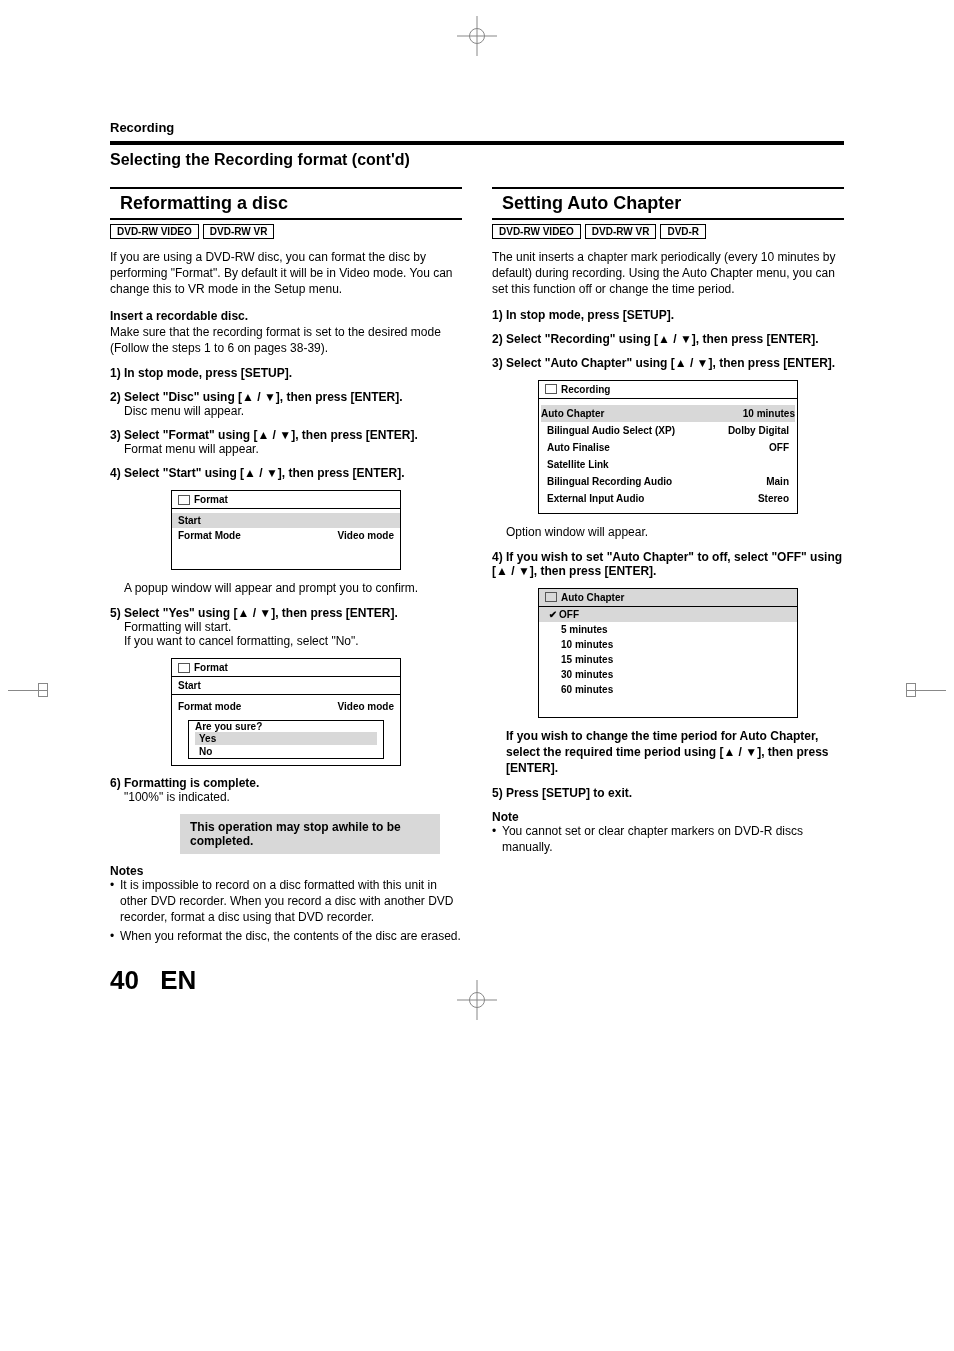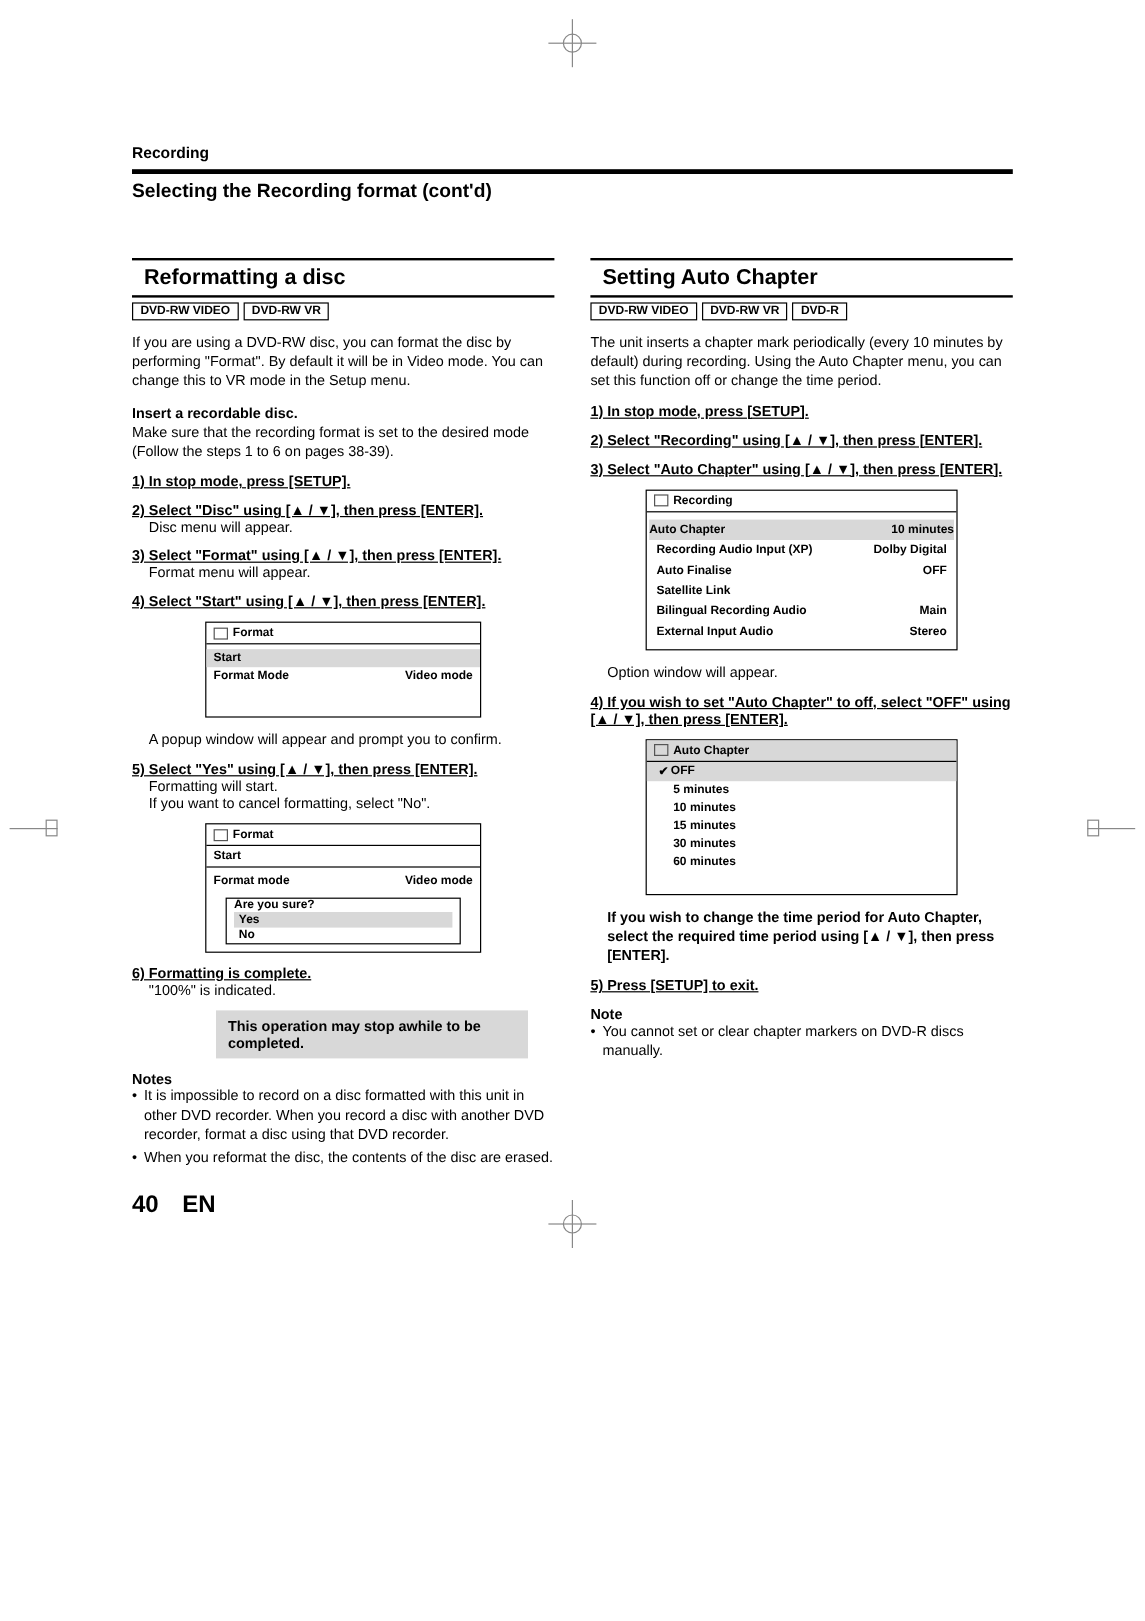--- a/index.html
+++ b/index.html
@@ -22,21 +22,21 @@
     margin-bottom: 6px;
   }
   .sub-hdr {
     font-weight: bold;
     font-size: 16px;
     margin-bottom: 18px;
   }
   .columns {
     display: flex;
     gap: 30px;
-    margin-top: 46px;
+    margin-top: 18px;
   }
   .col { flex: 1 1 50%; }
   .section-title {
     font-size: 18px;
     font-weight: bold;
     border: 2px solid #000;
     border-left: none;
     border-right: none;
     padding: 4px 10px;
     margin-bottom: 4px;
@@ -44,21 +44,21 @@
   .badge-row { display: flex; gap: 4px; margin-bottom: 10px; }
   .badge {
     border: 1px solid #000;
     font-size: 10px;
     font-weight: bold;
     padding: 1px 6px;
   }
   p { margin-bottom: 10px; line-height: 1.35; }
   .bold { font-weight: bold; }
   .step { margin-bottom: 10px; }
-  .step-head { font-weight: bold; text-decoration: underline; }
+  .step-head { font-weight: bold; }
   .step-desc { margin-left: 14px; }
   .menu-box {
     border: 1px solid #000;
     margin: 6px auto 10px auto;
     width: 230px;
     font-size: 10px;
   }
   .menu-box-wide { width: 260px; }
   .menu-title {
     display: flex;
@@ -105,21 +105,21 @@
   ul.notes li::before { content: "•"; position: absolute; left: 0; }
   .rec-table .menu-body { padding: 6px 8px; }
   .rec-table .menu-row { padding: 3px 0; font-weight: bold;}
   .rec-table .val { font-weight: bold; }
   .ac-list .menu-body { padding: 0; min-height: 110px;}
   .ac-row { display:flex; align-items:center; padding: 2px 8px; font-weight: bold;}
   .ac-row.hl { background: #d8d8d8; }
   .ac-label { margin-left: 14px; }
   .ac-hl-label { margin-left: 0; }
   .page-num {
-    font-size: 20px;
+    font-size: 26px;
     font-weight: bold;
     margin-top: 16px;
   }
   .page-num .lang { margin-left: 14px; }
   .crop-mark {
     position:absolute;
     width:40px; height:40px;
   }
   .crop-top { top:16px; left:50%; transform:translateX(-50%);}
   .crop-bottom { bottom:16px; left:50%; transform:translateX(-50%);}
@@ -280,21 +280,21 @@
       <div class="menu-title">
         <span class="menu-icon"></span>
         <span>Recording</span>
       </div>
       <div class="menu-body">
         <div class="menu-row menu-row-hl">
           <span>Auto Chapter</span>
           <span class="val">10 minutes</span>
         </div>
         <div class="menu-row">
-          <span>Recording Audio Input (XP)</span>
+          <span>Bilingual Audio Select (XP)</span>
           <span class="val">Dolby Digital</span>
         </div>
         <div class="menu-row">
           <span>Auto Finalise</span>
           <span class="val">OFF</span>
         </div>
         <div class="menu-row">
           <span>Satellite Link</span>
           <span class="val"></span>
         </div>

